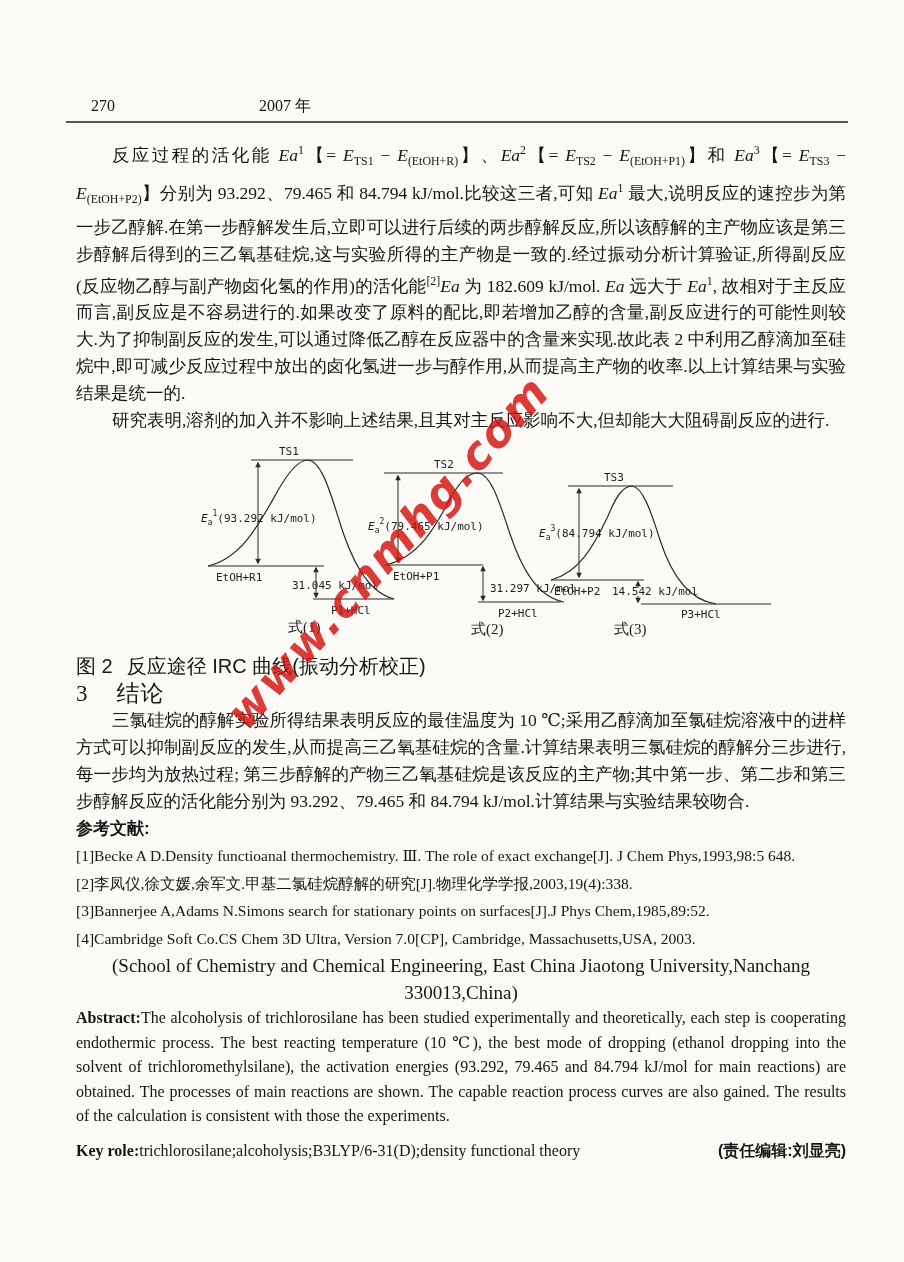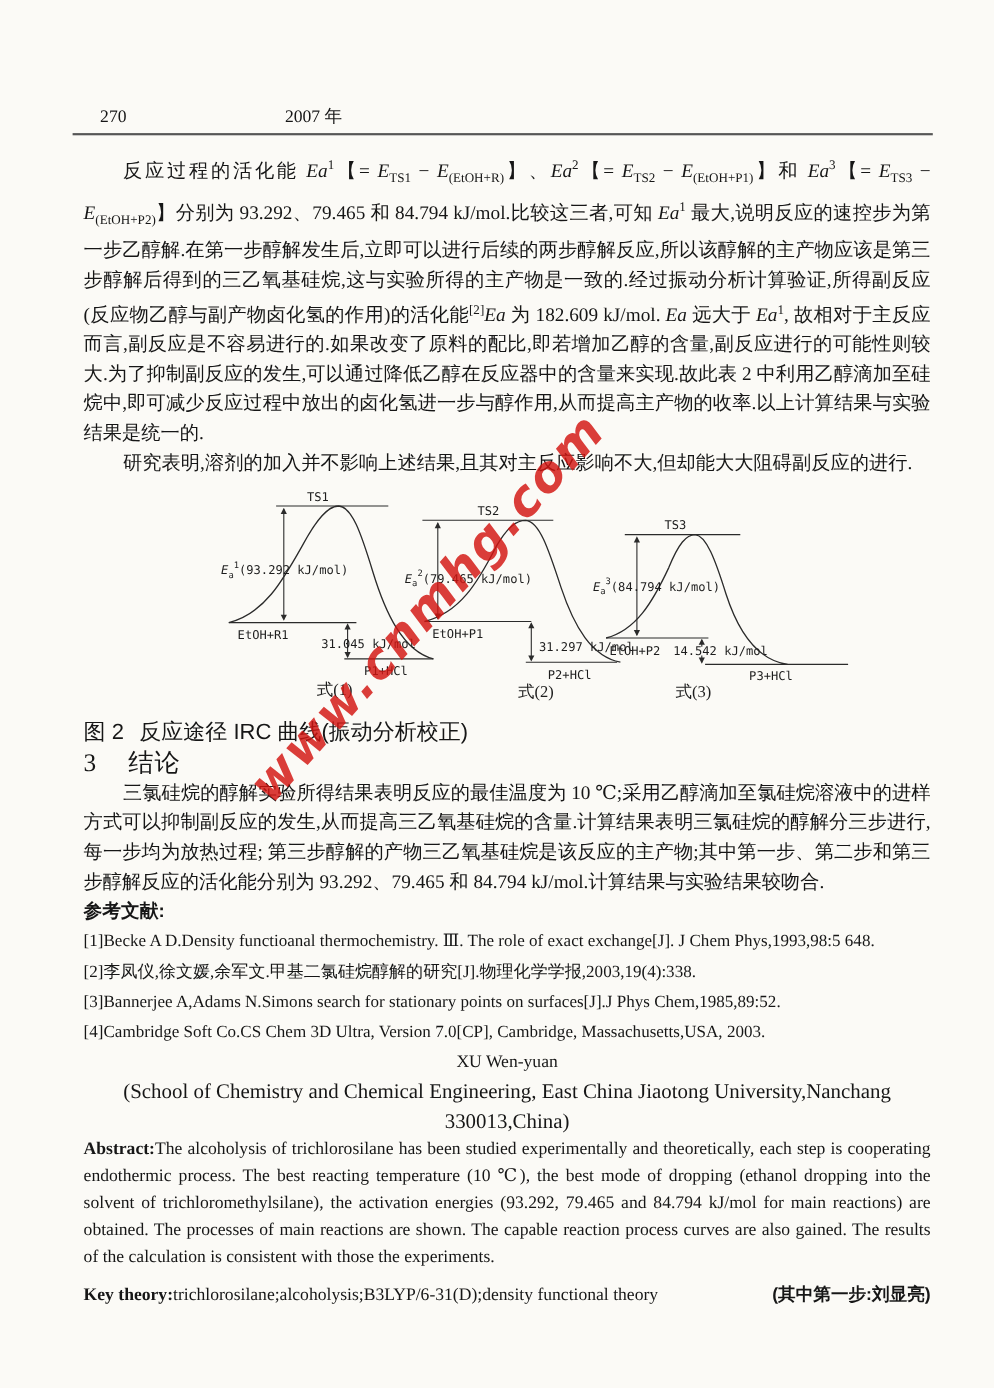--- a/index.html
+++ b/index.html
@@ -139,29 +139,28 @@
     <p class="indent concl">三氯硅烷的醇解实验所得结果表明反应的最佳温度为 10 ℃;采用乙醇滴加至氯硅烷溶液中的进样方式可以抑制副反应的发生,从而提高三乙氧基硅烷的含量.计算结果表明三氯硅烷的醇解分三步进行,每一步均为放热过程; 第三步醇解的产物三乙氧基硅烷是该反应的主产物;其中第一步、第二步和第三步醇解反应的活化能分别为 93.292、79.465 和 84.794 kJ/mol.计算结果与实验结果较吻合.</p>
 
     <p class="refs-h">参考文献:</p>
     <div>
       <p class="ref">[1]Becke A D.Density   functioanal thermochemistry. Ⅲ. The role of exact exchange[J]. J Chem Phys,1993,98:5 648.</p>
       <p class="ref">[2]李凤仪,徐文媛,余军文.甲基二氯硅烷醇解的研究[J].物理化学学报,2003,19(4):338.</p>
       <p class="ref">[3]Bannerjee A,Adams N.Simons search for stationary points on surfaces[J].J Phys Chem,1985,89:52.</p>
       <p class="ref">[4]Cambridge Soft Co.CS Chem 3D Ultra, Version 7.0[CP], Cambridge, Massachusetts,USA, 2003.</p>
     </div>
 
-    <p class="eauthor">XU Wen-yuan</p>
     <p class="eaffil">(School of Chemistry and Chemical Engineering, East China Jiaotong University,Nanchang 330013,China)</p>
 
     <p class="abstract">
       <span class="blabel">Abstract:</span><span>The alcoholysis of trichlorosilane has been studied experimentally and theoretically, each step is cooperating endothermic process. The best reacting temperature (10 ℃), the best mode of dropping (ethanol dropping into the solvent of trichloromethylsilane), the activation energies (93.292, 79.465 and 84.794 kJ/mol for main reactions) are obtained. The processes of main reactions are shown. The capable reaction process curves are also gained. The results of the calculation is consistent with those the experiments.</span>
     </p>
 
     <div class="kw">
-      <span><span class="blabel">Key theory:</span><span>trichlorosilane;alcoholysis;B3LYP/6-31(D);density functional theory</span></span>
-      <span class="editor">(其中第一步:刘显亮)</span>
+      <span><span class="blabel">Key role:</span><span>trichlorosilane;alcoholysis;B3LYP/6-31(D);density functional theory</span></span>
+      <span class="editor">(责任编辑:刘显亮)</span>
     </div>
 
   </div>
 
   <div class="watermark">www.cnmhg.com</div>
 
 </div>
 
 </body></html>

